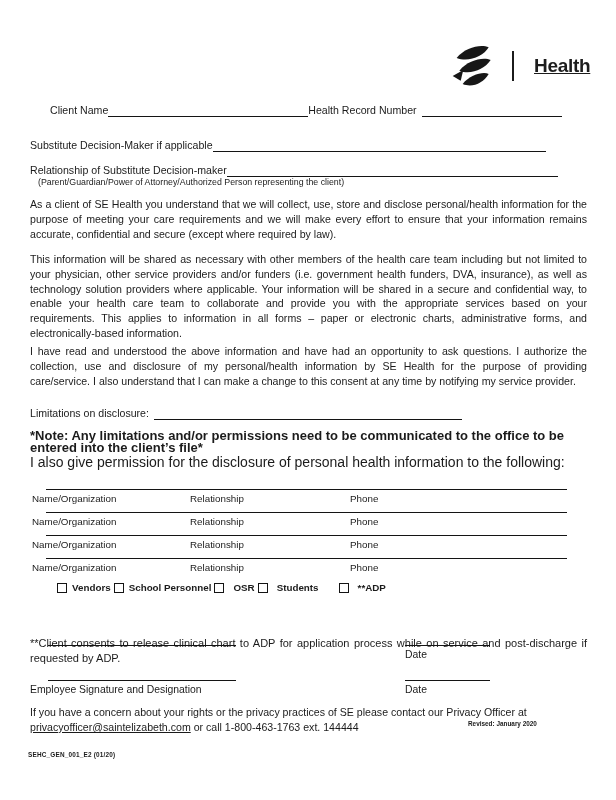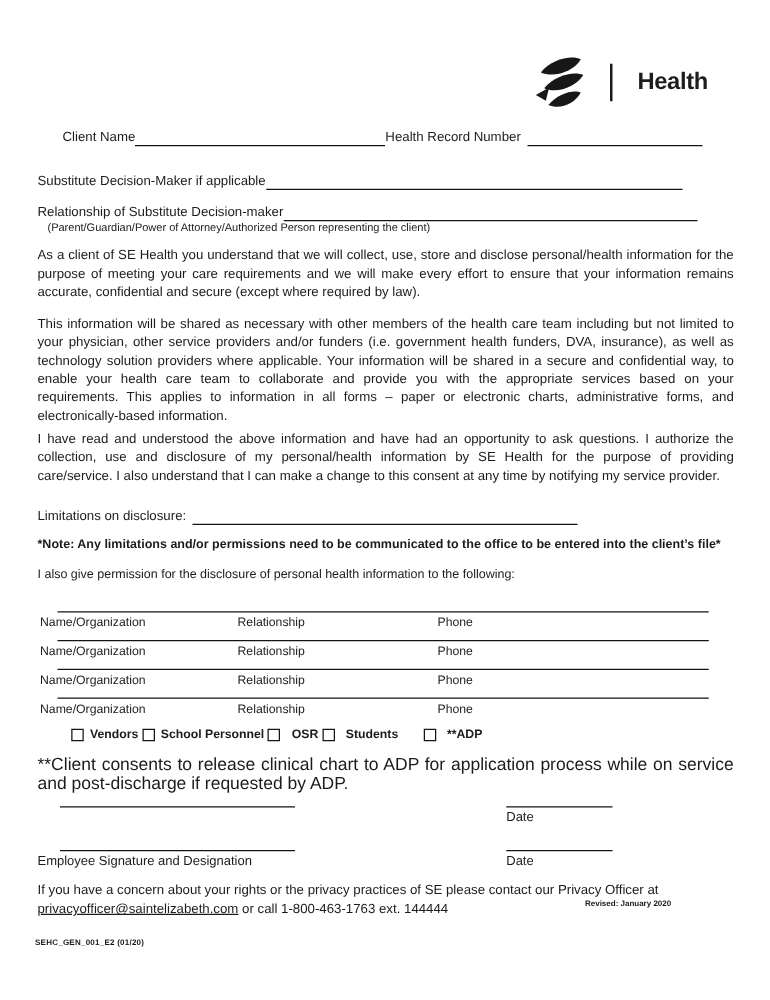--- a/index.html
+++ b/index.html
@@ -5,53 +5,53 @@
   html,body { margin:0; padding:0; background:#ffffff; }
   .page {
     position:relative; width:616px; height:800px; background:#ffffff;
     font-family:"Liberation Sans", sans-serif; color:#1b1b1b; overflow:hidden;
   }
   .title-box {
     position:absolute; left:30px; top:44px; width:338px;
     border:1.6px solid #1f1f1f; padding:6px 10px 7px 10px;
     font-weight:bold; font-size:11.8px; line-height:16px;
   }
-  .logo { position:absolute; left:428px; top:40px; height:52px; display:flex; align-items:center; gap:20px; }
+  .logo { position:absolute; left:452px; top:40px; height:52px; display:flex; align-items:center; gap:20px;text-decoration:underline; }
   .logo-mark svg { display:block; }
   .logo-divider { width:2px; height:30px; background:#1b1b1b; }
   .logo-text { font-size:19px; font-weight:600; color:#1d1d1d; letter-spacing:-0.3px; }
 
   .frow { position:absolute; display:flex; align-items:flex-end; }
   .frow .lbl { font-size:10.6px; line-height:13px; white-space:nowrap; }
   .fline { border-bottom:1.5px solid #141414; height:13px; }
   .grow { flex:1; }
 
   .hint { position:absolute; left:38px; top:177px; font-size:8.8px; line-height:10px; }
 
   .para { position:absolute; left:30px; width:557px; font-size:10.6px; line-height:14.8px; text-align:justify; }
   .p1 { top:197px; }
   .p2 { top:252px; }
   .p3 { top:344px; }
 
-  .note { position:absolute; left:30px; top:430px; width:557px; font-size:10px; font-weight:bold; line-height:12px; }
-  .permission { position:absolute; left:30px; top:454px; width:557px; font-size:10px; }
+  .note { position:absolute; left:30px; top:430px; width:557px; font-size:13px; font-weight:bold; line-height:12px; }
+  .permission { position:absolute; left:30px; top:454px; width:557px; font-size:14px; }
 
   .dtable { position:absolute; left:30px; top:489px; width:537px; }
   .trow { height:23px; }
   .tline { border-top:1.5px solid #141414; margin-left:16px; }
   .tlabels { display:flex; font-size:9.8px; padding-top:3px; }
   .tlabels .c1 { width:158px; padding-left:2px; }
   .tlabels .c2 { width:160px; }
   .tlabels .c3 { flex:1; }
 
   .cbrow { position:absolute; left:57px; top:582px; display:flex; gap:3px; align-items:center; }
   .cbitem { display:flex; align-items:center; gap:5px; font-size:9.8px; font-weight:700; }
   .cbbox { width:8px; height:8px; border:1.3px solid #141414; background:#fff; flex:none; }
 
-  .adp-note { position:absolute; left:30px; top:604px; width:557px; font-size:14px; line-height:15px; text-align:justify; }
+  .adp-note { position:absolute; left:30px; top:636px; width:557px; font-size:11px; line-height:15px; text-align:justify; }
 
   .sigline { position:absolute; height:0; border-bottom:1.5px solid #141414; }
   .sl1  { left:48px;  top:645px; width:188px; }
   .dl1  { left:405px; top:645px; width:85px;  }
   .sl2  { left:48px;  top:680px; width:188px; }
   .dl2  { left:405px; top:680px; width:85px;  }
   .siglabel { position:absolute; font-size:10.4px; }
   .sg1 { left:30px;  top:649px; }
   .sgd1{ left:405px; top:649px; }
   .sg2 { left:30px;  top:684px; }

